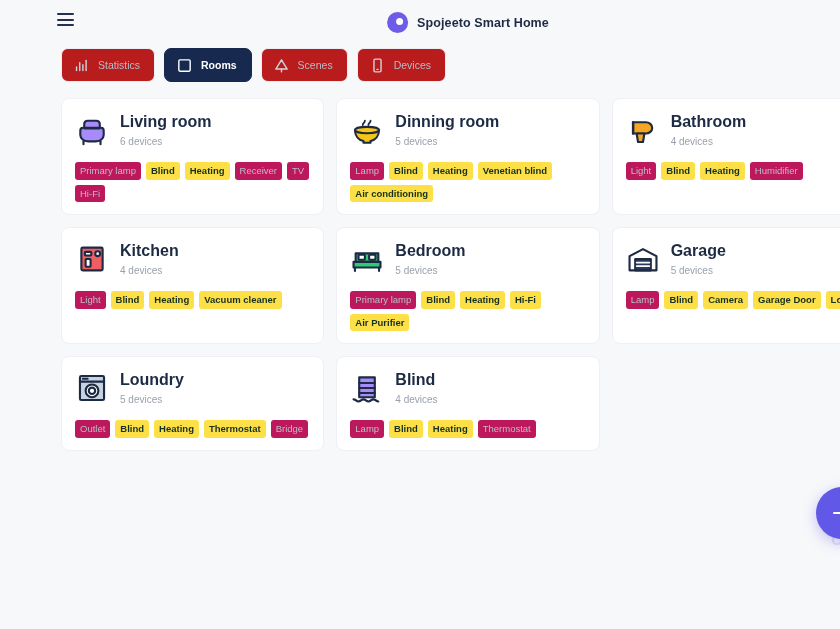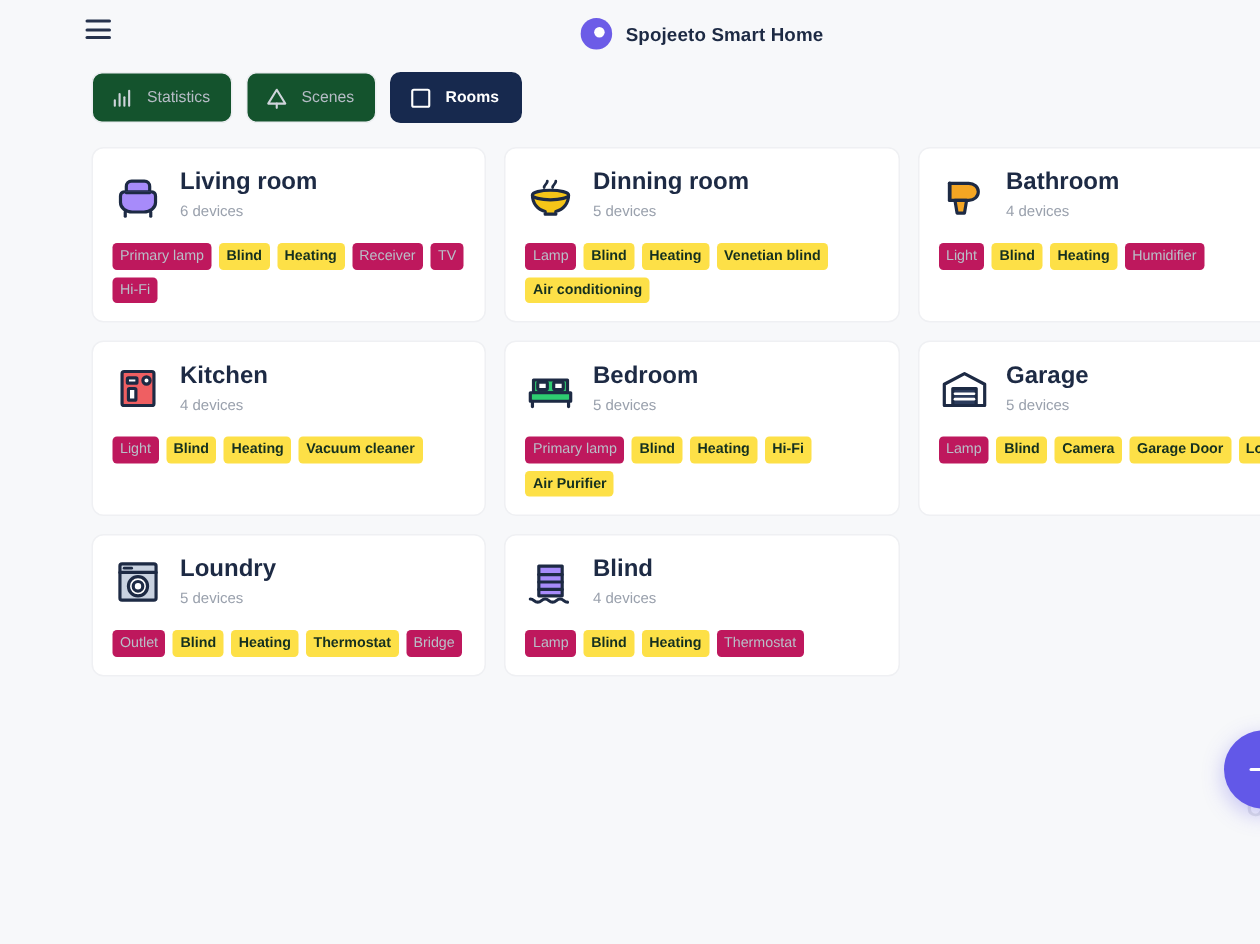--- a/index.html
+++ b/index.html
@@ -45,21 +45,21 @@
   }
 
   
   .tabs {
     display: flex; gap: 9px;
     padding: 0 13px; margin-top: 2px;
   }
   .tab {
     display: flex; align-items: center; gap: 8px;
     height: 34px; padding: 0 14px 0 11px;
-    background: #14532d; border: 1px solid #eceef1; border-radius: 7px;
+    background: #b91c1c; border: 1px solid #eceef1; border-radius: 7px;
     cursor: pointer;
   }
   .tab-label { font-size: 10.5px; color: #b6bcc6; }
   .tab-icon { width: 17px; height: 17px; display: block; flex: none; }
   .tab.active { background: #17294e; border-color: #17294e; }
   .tab.active .tab-label { color: #ffffff; font-weight: bold; }
 
   
   .grid {
     display: grid;
@@ -138,35 +138,42 @@
     <div class="tab">
       <svg class="tab-icon" viewBox="0 0 24 24" fill="none" stroke="#cfd4db" stroke-width="2" stroke-linecap="round">
         <line x1="5" y1="14" x2="5" y2="19"></line>
         <line x1="9.5" y1="8" x2="9.5" y2="19"></line>
         <line x1="14" y1="11" x2="14" y2="19"></line>
         <line x1="18.5" y1="5" x2="18.5" y2="19"></line>
       </svg>
       <span class="tab-label">Statistics</span>
     </div>
 
+    <div class="tab active">
+      <svg class="tab-icon" viewBox="0 0 24 24" fill="none" stroke="#ffffff" stroke-width="2">
+        <rect x="4" y="4" width="16" height="16" rx="1.5"></rect>
+      </svg>
+      <span class="tab-label">Rooms</span>
+    </div>
+
     <div class="tab">
       <svg class="tab-icon" viewBox="0 0 24 24" fill="none" stroke="#cfd4db" stroke-width="2" stroke-linejoin="round" stroke-linecap="round">
         <path d="M12 4 L20 17 L4 17 Z"></path>
         <line x1="12" y1="17" x2="12" y2="21"></line>
       </svg>
       <span class="tab-label">Scenes</span>
     </div>
 
-    <div class="tab active">
-      <svg class="tab-icon" viewBox="0 0 24 24" fill="none" stroke="#ffffff" stroke-width="2">
-        <rect x="4" y="4" width="16" height="16" rx="1.5"></rect>
-      </svg>
-      <span class="tab-label">Rooms</span>
-    </div>
-
+    <div class="tab">
+      <svg class="tab-icon" viewBox="0 0 24 24" fill="none" stroke="#cfd4db" stroke-width="2" stroke-linecap="round">
+        <rect x="7" y="3" width="10" height="18" rx="1.8"></rect>
+        <line x1="11.2" y1="17.5" x2="12.8" y2="17.5"></line>
+      </svg>
+      <span class="tab-label">Devices</span>
+    </div>
   </div>
 
   <div class="grid">
 
     <div class="card">
       <div class="card-top">
         <svg class="room-icon" viewBox="0 0 48 48" fill="none" stroke="#1d2a44" stroke-width="3" stroke-linejoin="round" stroke-linecap="round">
           <path d="M13 16c0-3 2-5 5-5h12c3 0 5 2 5 5v5H13z" fill="#a78bfa"></path>
           <path d="M11 21c-2.2 0-3.5 1.8-3.5 4v6c0 5 5 9 11 9h11c6 0 11-4 11-9v-6c0-2.2-1.3-4-3.5-4" fill="#a78bfa"></path>
           <path d="M13 22h22" stroke-width="2.6"></path>

